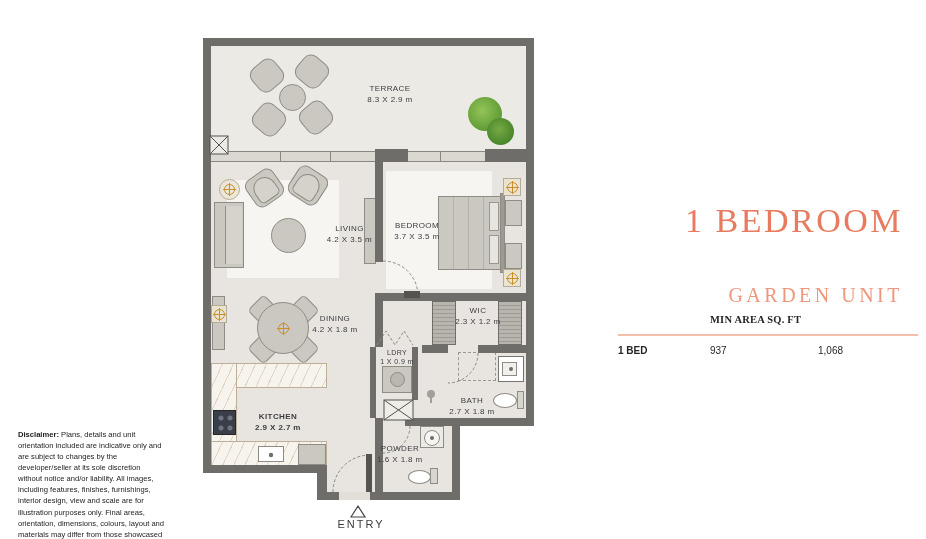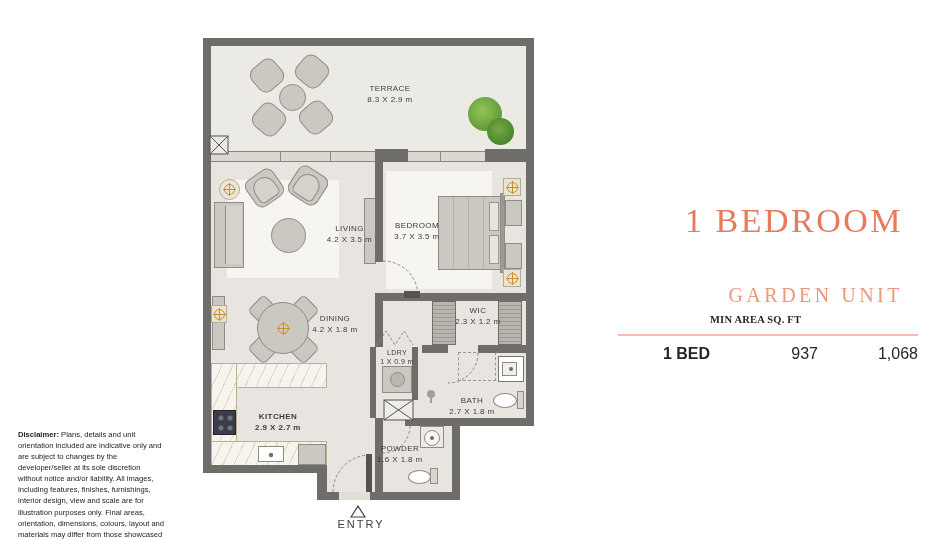--- a/index.html
+++ b/index.html
@@ -39,21 +39,21 @@
   .pillow{position:absolute;width:10px;height:29px;background:#e7e5df;border:1px solid #9a978f;box-sizing:border-box;}
   .inner{position:absolute;box-sizing:border-box;border:1px solid #8f8c86;background:#f2f0ea;}
   
   .title-main{position:absolute;right:23px;top:202px;font-family:"Liberation Serif",serif;
               font-size:34px;letter-spacing:2.5px;color:var(--accent);white-space:nowrap;}
   .title-sub{position:absolute;right:23px;top:246px;font-family:"Liberation Serif",serif;
              font-size:20px;letter-spacing:3.5px;color:var(--accent2);white-space:nowrap;margin-top:38px;}
   .areas{position:absolute;left:618px;top:314px;display:grid;grid-template-columns:92px 108px 100px;color:var(--textdark);}
   .areas .hd{font-size:10.5px;font-weight:bold;letter-spacing:.2px;padding-bottom:9px;font-family:Liberation Serif, serif;}
   .areas .rule{grid-column:1 / span 3;border-top:2px solid var(--divider);margin-bottom:9px;}
-  .areas .cell{font-size:16px;text-align:right;}
+  .areas .cell{font-size:10px;}
   .areas .b{font-weight:bold;}
   
   .disclaimer{position:absolute;left:18px;top:429px;width:148px;font-size:7.6px;line-height:1.46;color:#1d1d1d;}
   .disclaimer b{font-weight:bold;}
 </style>
 </head>
 <body>
 
 <div class="page">
 

